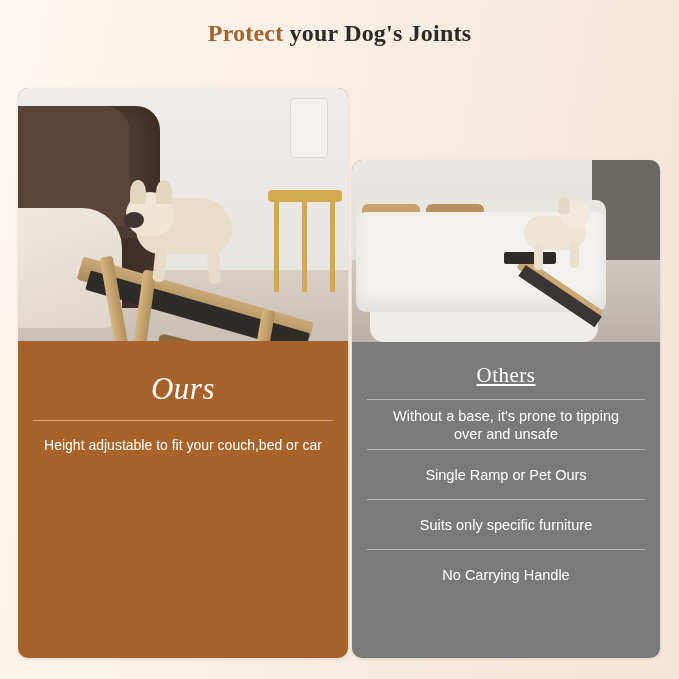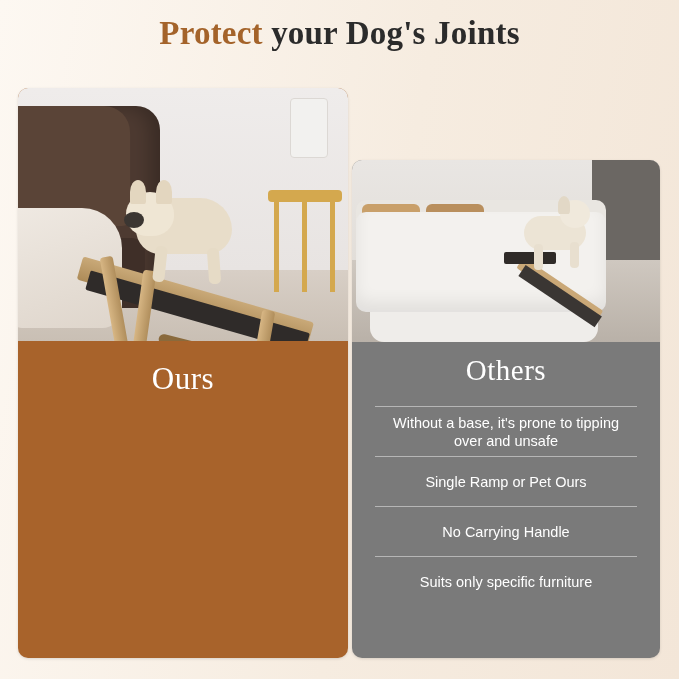--- a/index.html
+++ b/index.html
@@ -23,21 +23,21 @@
   
   .heading-wrap {
     position: absolute;
     top: 12px;
     left: 0;
     width: 679px;
     text-align: center;
   }
   .headline {
     font-family: "Liberation Serif", serif;
-    font-size: 33px;
+    font-size: 24px;
     font-weight: bold;
     color: #2b2b2b;
     letter-spacing: 0.2px;
     line-height: 42px;
     white-space: nowrap;
   }
   .headline .accent {
     color: #a4632a;
   }
   .subhead {
@@ -79,26 +79,26 @@
   .photo-ours { height: 253px; }
   .photo-others { height: 182px; }
 
   .panel-title {
     font-family: "Liberation Serif", serif;
     color: #ffffff;
     text-align: center;
     font-size: 31px;
     letter-spacing: 0.5px;
   }
-  .panel-title-ours { padding: 20px 0 12px; }
-  .panel-title-others { padding: 12px 0 10px; font-size: 29px; }
+  .panel-title-ours { padding: 30px 0 12px; font-style: italic; }
+  .panel-title-others { padding: 21px 0 10px; font-size: 21px; text-decoration: underline; }
 
   .feature-list {
     list-style: none;
-    margin: 8px;
+    margin: 0;
     padding: 1px;
   }
   .feature {
     color: #ffffff;
     text-align: center;
     font-size: 14.5px;
     line-height: 18px;
     border-top: 1px solid rgba(255,255,255,0.45);
     display: flex;
     align-items: center;
@@ -301,20 +301,21 @@
         <div class="ours-dog-leg" style="left:136px;top:158px;transform:rotate(6deg);"></div>
         <div class="ours-dog-leg" style="left:190px;top:160px;transform:rotate(-4deg);"></div>
         <div class="ours-dog-head"></div>
         <div class="ours-dog-ear-l"></div>
         <div class="ours-dog-ear-r"></div>
         <div class="ours-dog-snout"></div>
       </div>
     </div>
     <div class="panel-title panel-title-ours">Ours</div>
     <ul class="feature-list">
+      <li class="feature wide divider-edge">Height adjustable to fit your couch,bed or car</li>
     </ul>
   </div>
 
   <div class="panel panel-others">
     <div class="photo photo-others">
       <div class="scene">
         <div class="oth-wall"></div>
         <div class="oth-dark-wall"></div>
         <div class="oth-floor"></div>
         <div class="oth-rug"></div>
@@ -329,18 +330,18 @@
         <div class="oth-dog-leg" style="left:182px;top:84px;"></div>
         <div class="oth-dog-leg" style="left:218px;top:82px;"></div>
         <div class="oth-dog-head"></div>
         <div class="oth-dog-ear"></div>
       </div>
     </div>
     <div class="panel-title panel-title-others">Others</div>
     <ul class="feature-list">
       <li class="feature divider-edge">Without a base, it's prone to tipping over and unsafe</li>
       <li class="feature divider-edge">Single Ramp or Pet Ours</li>
+      <li class="feature divider-edge">Suits only specific furniture</li>
       <li class="feature divider-edge">No Carrying Handle</li>
-      <li class="feature divider-edge">Suits only specific furniture</li>
     </ul>
   </div>
 
 </div>
 
 </body></html>

